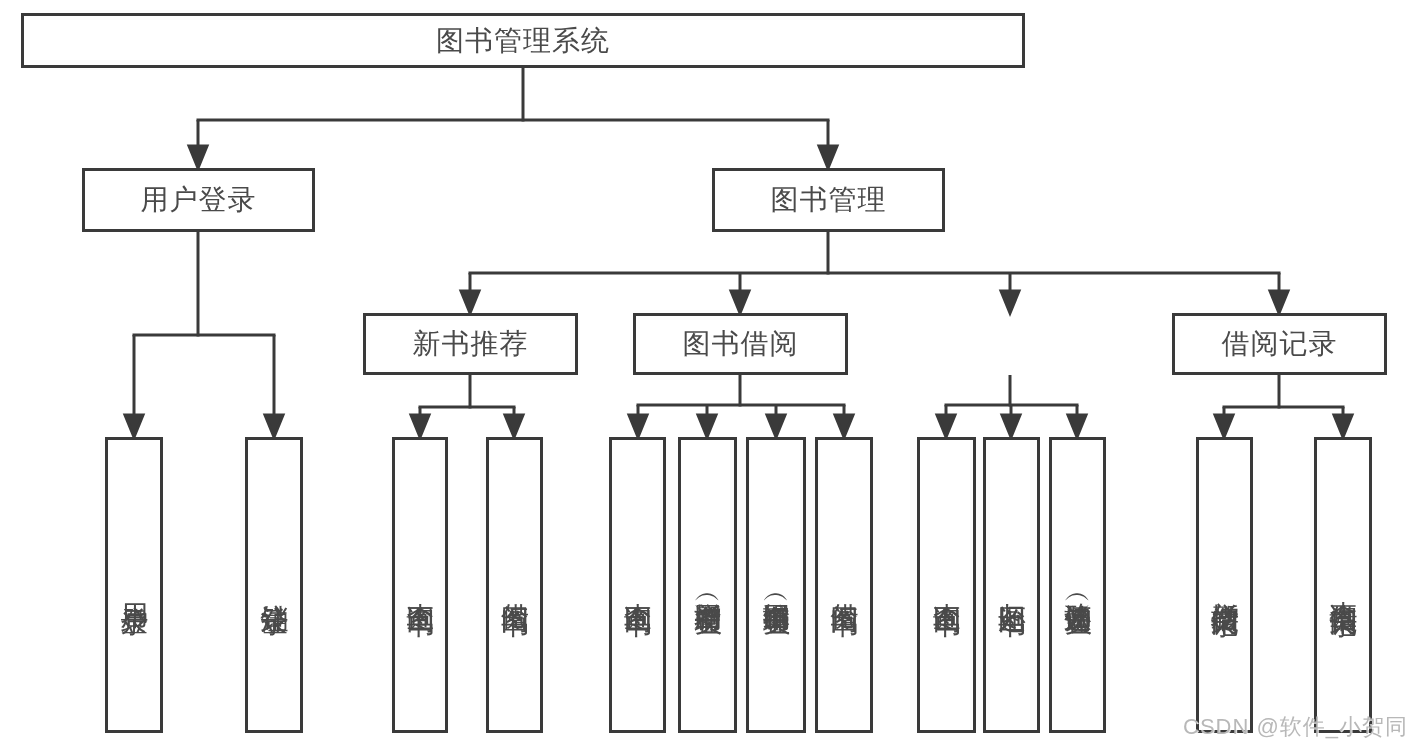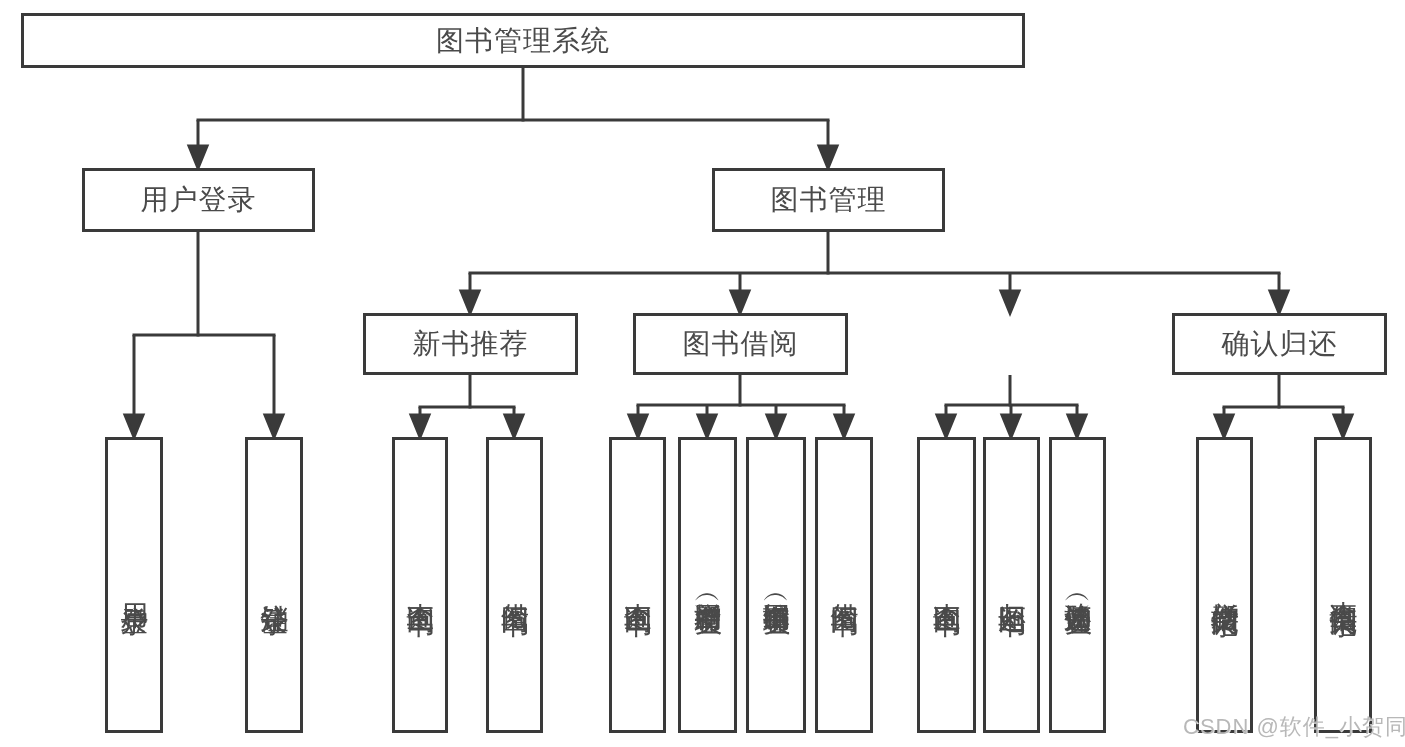--- a/index.html
+++ b/index.html
@@ -116,21 +116,21 @@
     </g>
   </svg>
 
   <div class="node" style="left:21px; top:13px; width:1004px; height:55px;">图书管理系统</div>
 
   <div class="node" style="left:82px; top:168px; width:233px; height:64px;">用户登录</div>
   <div class="node" style="left:363px; top:313px; width:215px; height:62px;">新书推荐</div>
 
   <div class="node" style="left:712px; top:168px; width:233px; height:64px;">图书管理</div>
   <div class="node" style="left:633px; top:313px; width:215px; height:62px;">图书借阅</div>
-  <div class="node" style="left:1172px; top:313px; width:215px; height:62px;">确认归还</div>
+  <div class="node" style="left:1172px; top:313px; width:215px; height:62px;">借阅记录</div>
 
   <div class="leaf" style="left:105px; width:58px;">
     <span class="leaf-text">用户登录</span>
   </div>
   <div class="leaf" style="left:245px; width:58px;">
     <span class="leaf-text">注销登录</span>
   </div>
 
   <div class="leaf" style="left:392px; width:56px;">
     <span class="leaf-text">查询图书</span>

